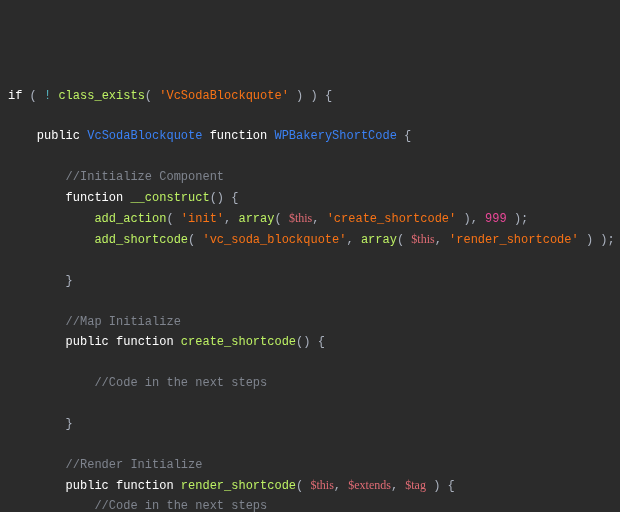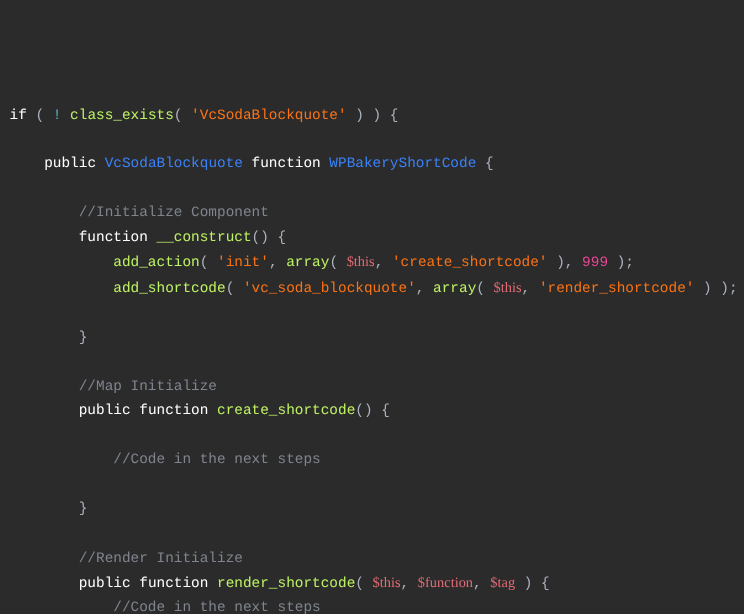--- a/index.html
+++ b/index.html
@@ -42,21 +42,21 @@
         <span class="punc">}</span>
 
         <span class="cmt">//Map Initialize</span>
         <span class="kw">public</span> <span class="kw">function</span> <span class="fn">create_shortcode</span><span class="punc">() {</span>
 
             <span class="cmt">//Code in the next steps</span>
 
         <span class="punc">}</span>
 
         <span class="cmt">//Render Initialize</span>
-        <span class="kw">public</span> <span class="kw">function</span> <span class="fn">render_shortcode</span><span class="punc">( </span><span class="var">$this</span><span class="punc">, </span><span class="var">$function</span><span class="punc">, </span><span class="var">$tag</span> <span class="punc">) {</span>
+        <span class="kw">public</span> <span class="kw">function</span> <span class="fn">render_shortcode</span><span class="punc">( </span><span class="var">$this</span><span class="punc">, </span><span class="var">$extends</span><span class="punc">, </span><span class="var">$tag</span> <span class="punc">) {</span>
             <span class="cmt">//Code in the next steps</span>
         
 
     
 
      
 
 </div>
 
 

